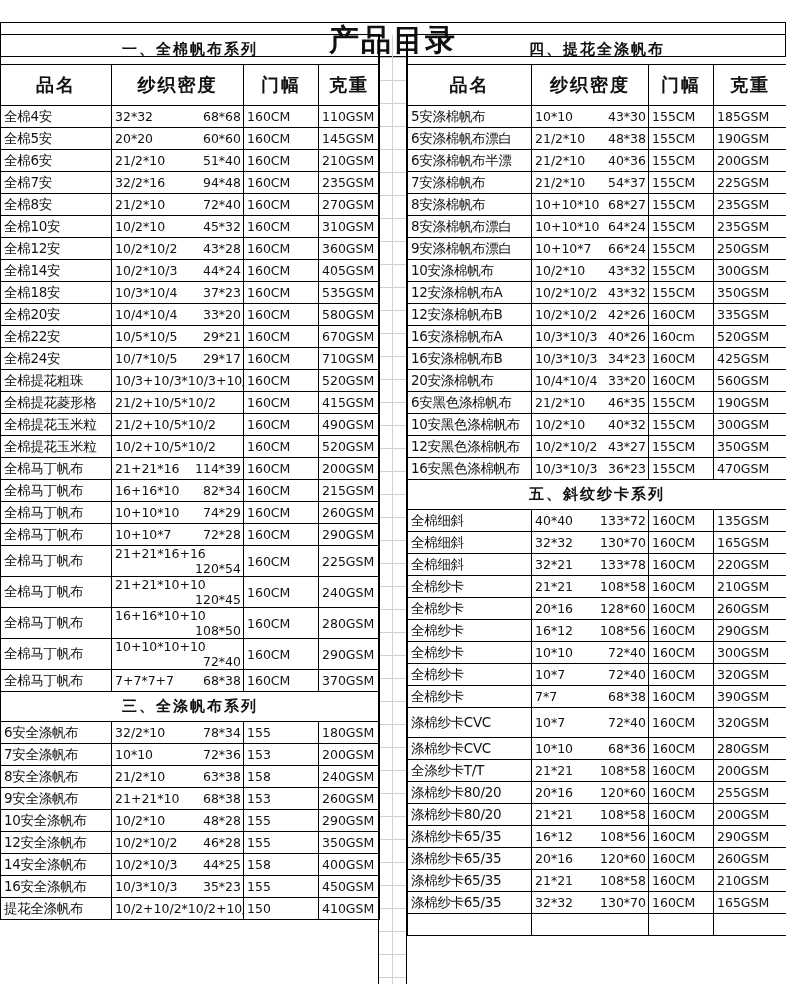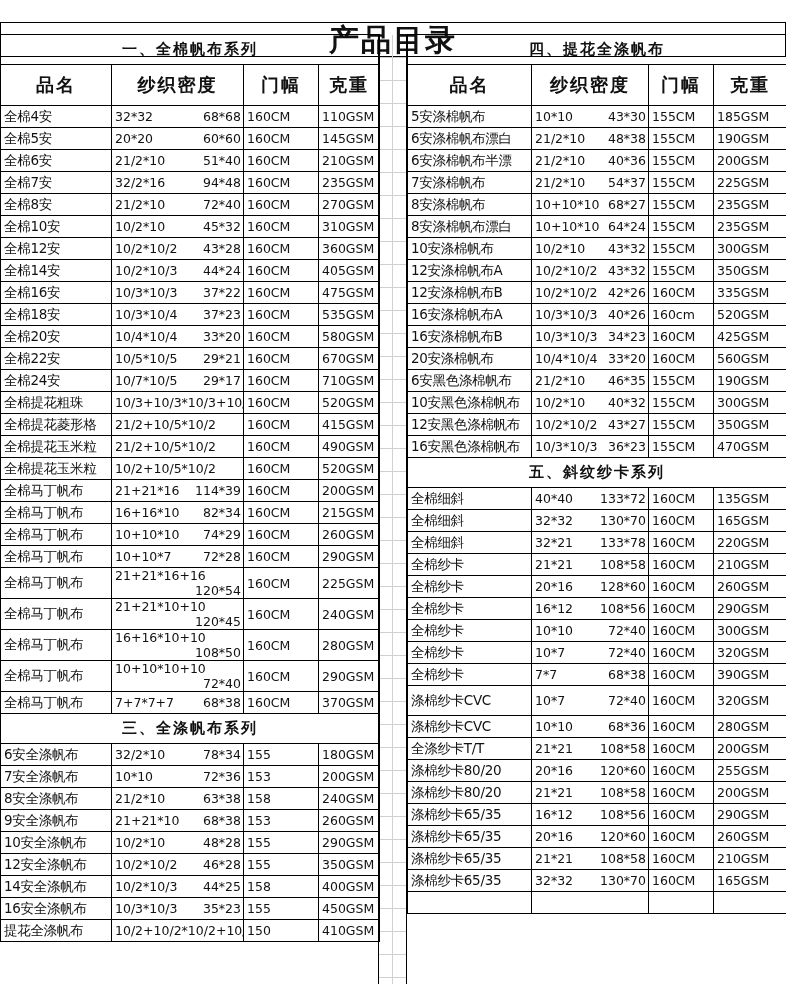--- a/index.html
+++ b/index.html
@@ -120,29 +120,20 @@
       <tr>
         <td class="name">全棉14安</td>
         <td class="spec">
           <span class="yarn">10/2*10/3</span>
           <span class="dens">44*24</span>
         </td>
         <td>160CM</td>
         <td>405GSM</td>
       </tr>
       <tr>
-        <td class="name">全棉16安</td>
-        <td class="spec">
-          <span class="yarn">10/3*10/3</span>
-          <span class="dens">37*22</span>
-        </td>
-        <td>160CM</td>
-        <td>475GSM</td>
-      </tr>
-      <tr>
         <td class="name">全棉18安</td>
         <td class="spec">
           <span class="yarn">10/3*10/4</span>
           <span class="dens">37*23</span>
         </td>
         <td>160CM</td>
         <td>535GSM</td>
       </tr>
       <tr>
         <td class="name">全棉20安</td>
@@ -435,20 +426,29 @@
       <tr>
         <td class="name">8安涤棉帆布漂白</td>
         <td class="spec">
           <span class="yarn">10+10*10</span>
           <span class="dens">64*24</span>
         </td>
         <td>155CM</td>
         <td>235GSM</td>
       </tr>
       <tr>
+        <td class="name">9安涤棉帆布漂白</td>
+        <td class="spec">
+          <span class="yarn">10+10*7</span>
+          <span class="dens">66*24</span>
+        </td>
+        <td>155CM</td>
+        <td>250GSM</td>
+      </tr>
+      <tr>
         <td class="name">10安涤棉帆布</td>
         <td class="spec">
           <span class="yarn">10/2*10</span>
           <span class="dens">43*32</span>
         </td>
         <td>155CM</td>
         <td>300GSM</td>
       </tr>
       <tr>
         <td class="name">12安涤棉帆布A</td>

